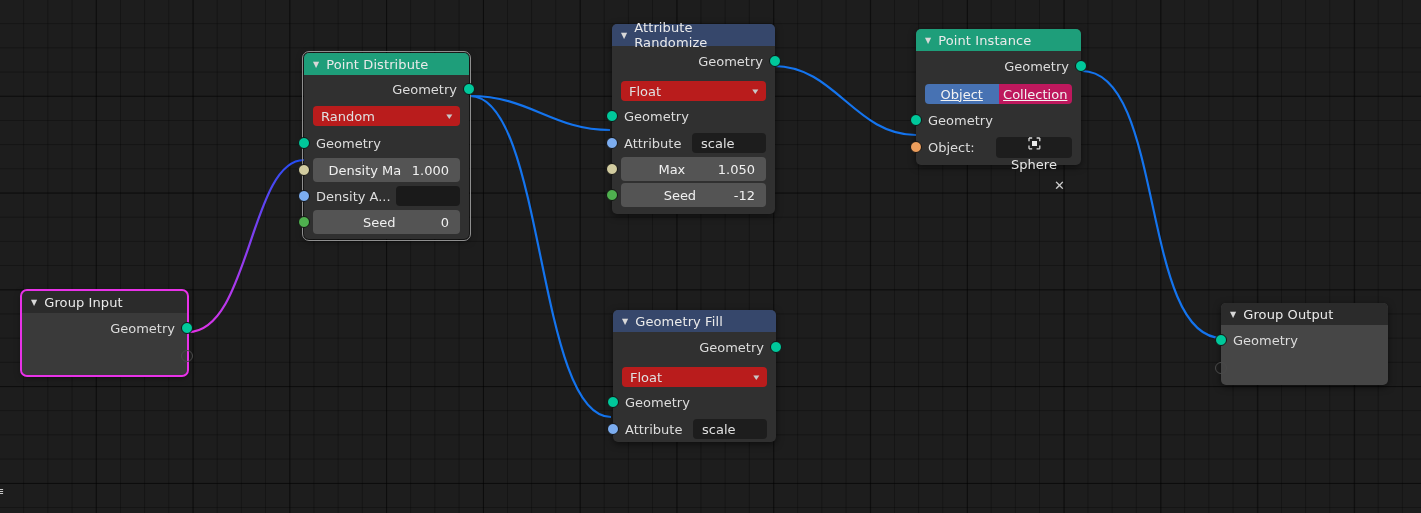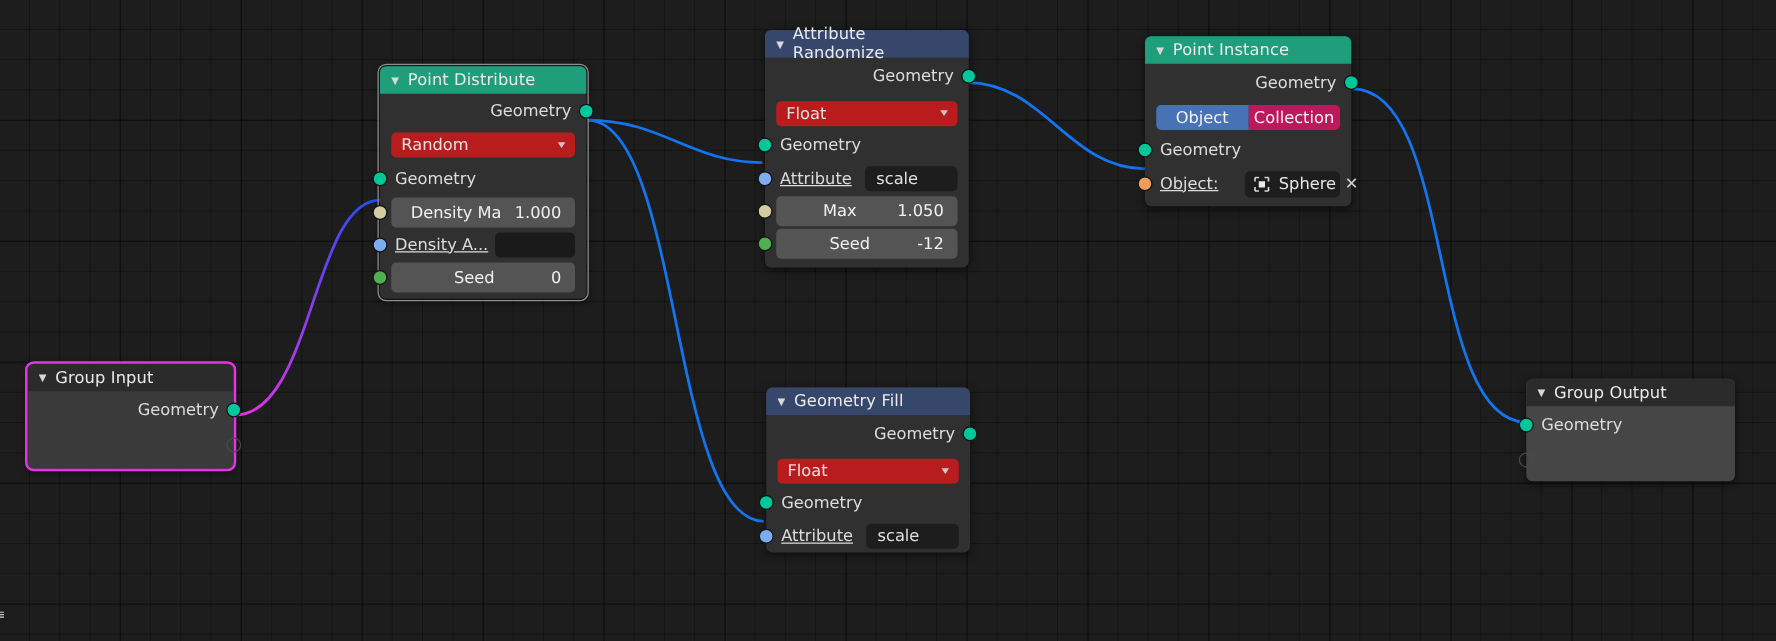--- a/index.html
+++ b/index.html
@@ -62,32 +62,32 @@
   .chev { font-size:9px; color:#c8c8c8; transform:scaleX(1.35); }
   .slider {
     flex:1; height:24px; background:#545454; border-radius:4px;
     display:flex; align-items:center; justify-content:space-between;
     padding:0 11px; font-size:13px; color:#f0f0f0;
   }
   .slider .sname { flex:1; text-align:center; padding-right:6px; }
   .slider .sval { text-align:right; }
 
   .inrow { height:26px; display:flex; align-items:center; padding-left:12px; position:relative; gap:6px; }
-  .inrow .lbl { min-width:0;text-decoration:underline; }
+  .inrow .lbl { min-width:0; }
   .textfield {
     height:20px; background:#1d1d1d; border-radius:4px;
     display:flex; align-items:center; padding:0 9px;
     font-size:13px; color:#e0e0e0;
   }
   .blankfield { height:20px; background:#1a1a1a; border-radius:4px; }
 
   .toggle-wrap { padding:2px 9px; display:flex; height:24px; align-items:center; }
   .tg {
     flex:1; height:20px; display:flex; align-items:center; justify-content:center;
-    font-size:13px; color:#f2f2f2;
+    font-size:13px; color:#f2f2f2;text-decoration:underline;
   }
   .tg.on  { background:#4772b3; border-radius:4px 0 0 4px; }
   .tg.off { background:#be185d; border-radius:0 4px 4px 0; }
 
   .objfield {
     height:21px; background:#1d1d1d; border-radius:4px;
     display:flex; align-items:center; gap:7px; padding:0 7px;
     font-size:13px; color:#e6e6e6;
   }
   .obj-icon { width:13px; height:13px; position:relative; flex:0 0 auto; }
@@ -217,21 +217,21 @@
       <div class="tg on">Object</div>
       <div class="tg off">Collection</div>
     </div>
     <div class="row in" style="height:30px;">
       <span class="sock left" style="background:#00c89b;"></span>
       <span class="lbl">Geometry</span>
     </div>
     <div class="inrow" style="height:30px; padding-bottom:6px;text-align:center;">
       <span class="sock left" style="top:12px; background:#ed9e5c;"></span>
       <span class="lbl">Object:</span>
-      <div class="objfield" style="width:76px; margin-left:auto; margin-right:9px;">
+      <div class="objfield" style="width:76px; margin-left:auto; margin-right:9px;flex-direction:column;">
         <span class="obj-icon">
           <svg width="13" height="13" viewBox="0 0 13 13">
             <path d="M1,1 L4.2,1 M1,1 L1,4.2 M11.8,1 L8.6,1 M11.8,1 L11.8,4.2 M1,11.8 L4.2,11.8 M1,11.8 L1,8.6 M11.8,11.8 L8.6,11.8 M11.8,11.8 L11.8,8.6" stroke="#d8d8d8" stroke-width="1.3" fill="none"></path>
             <rect x="4" y="4" width="5" height="5" fill="#e8e8e8"></rect>
           </svg>
         </span>
         <span>Sphere</span>
         <span class="x-icon" style="margin-left:auto;">✕</span>
       </div>
     </div>

